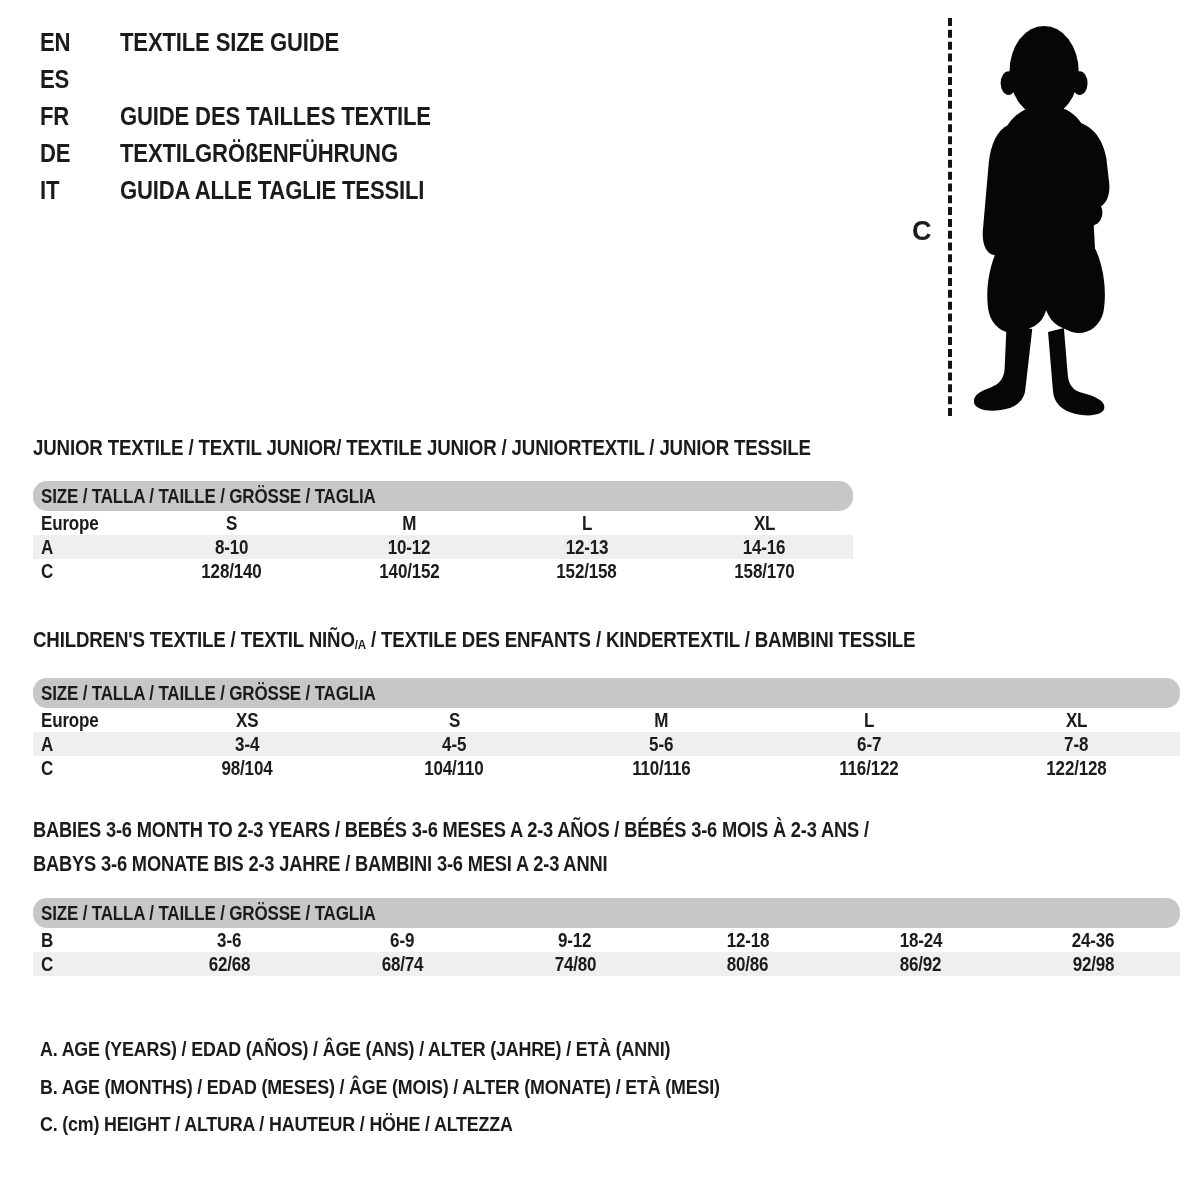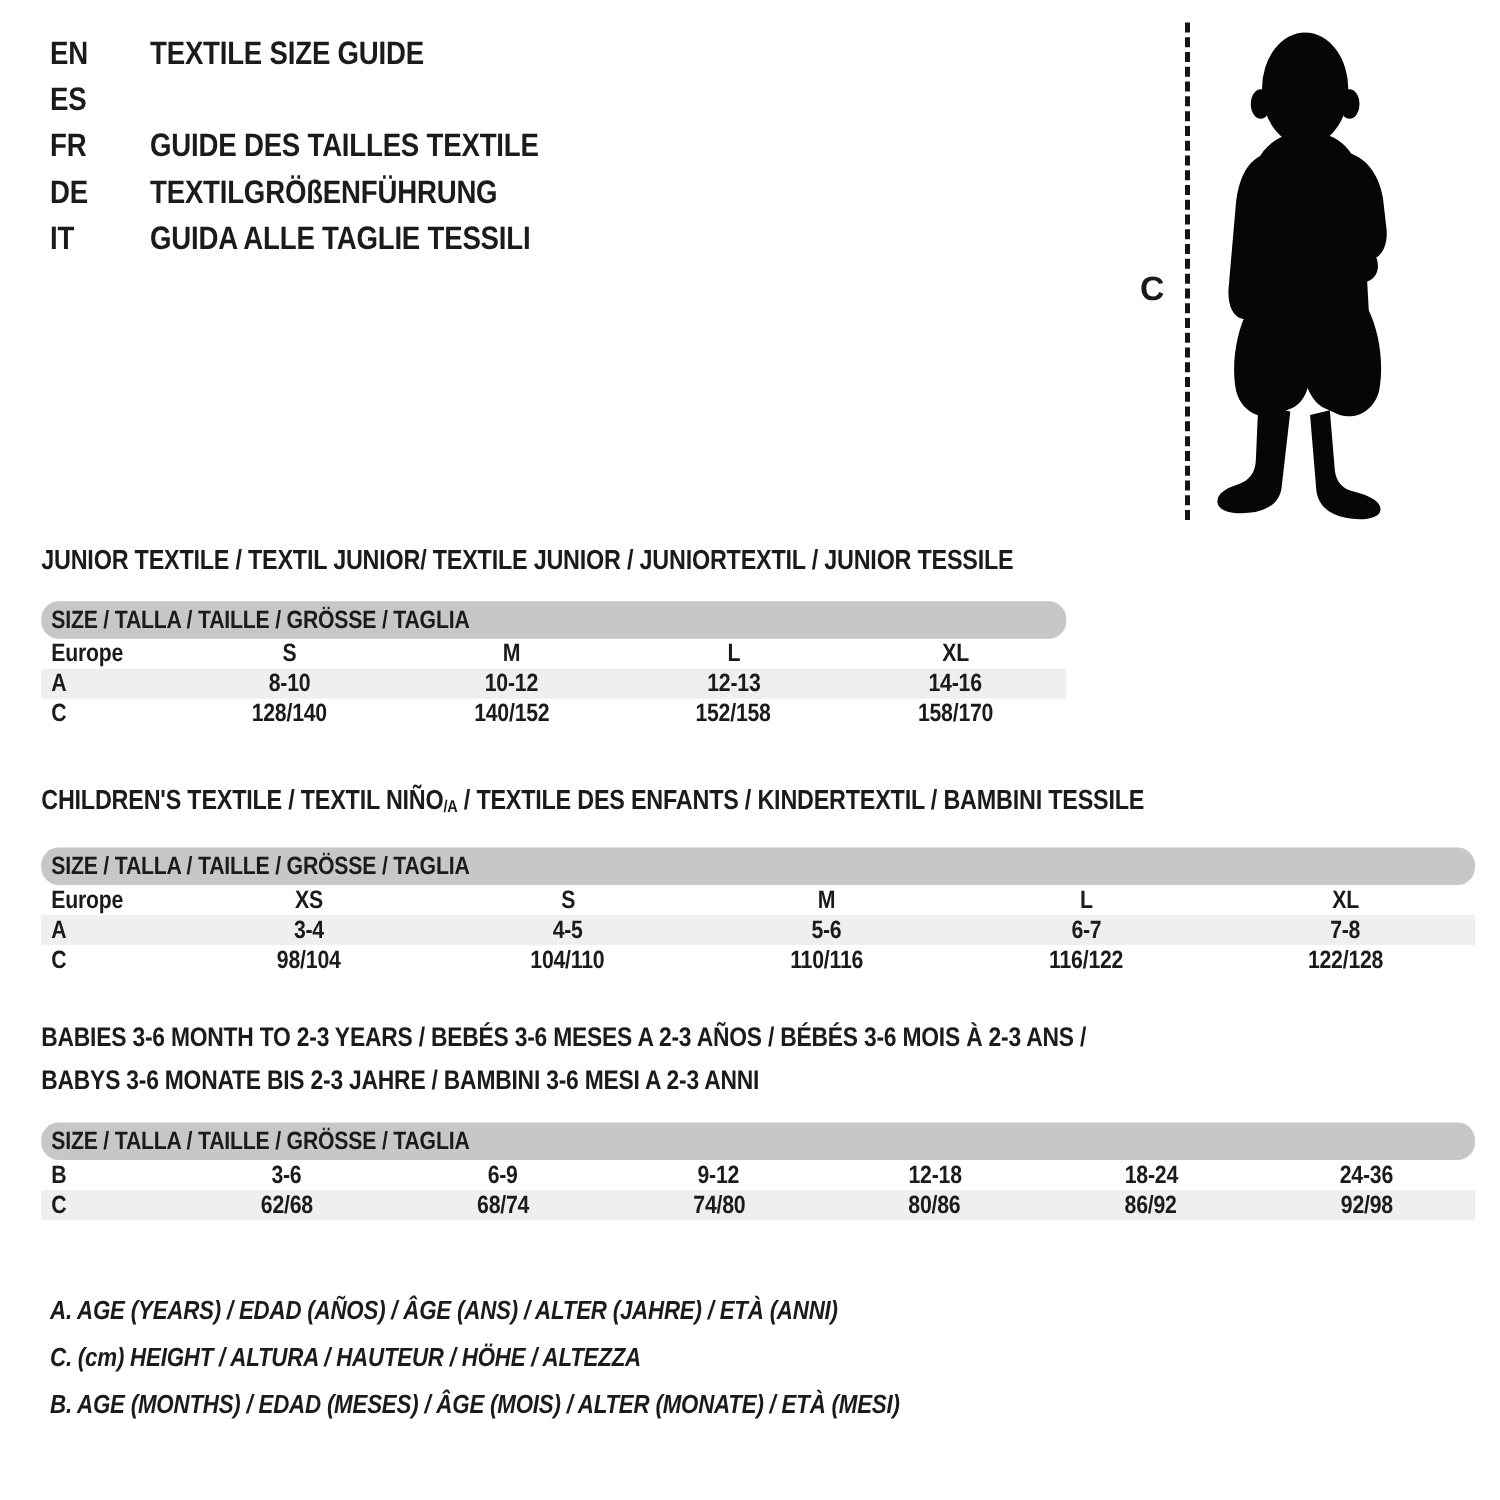--- a/index.html
+++ b/index.html
@@ -46,21 +46,21 @@
   .trow{display:flex;height:24px;align-items:center;font-size:20px;}
   .trow.shaded{background:var(--c-shade);}
   .tcell{box-sizing:border-box;}
   .tlabel{width:110px;padding-left:8px;}
   .tval{flex:1;display:flex;justify-content:center;}
 
   .sec-children{margin-top:45px;}
   .sec-babies{margin-top:33px;}
   .babies-head-gap{margin-top:17px;}
 
-  .legend{margin:54px 0 0 40px;font-style:italic;}
+  .legend{margin:54px 0 0 40px;}
   .legend-line{font-size:21px;line-height:37.5px;}
 </style>
 </head>
 <body>
 
 <div class="page">
 
   <div class="langs">
       <div class="lang-row">
         <span class="lang-code"><span class="cx">EN</span></span>
@@ -279,17 +279,17 @@
             <div class="tcell tval">
               <span class="cx center">92/98</span>
             </div>
           </div>
         </div>
     </div>
   </section>
 
   <footer class="legend">
       <div class="legend-line"><span class="cx">A. AGE (YEARS) / EDAD (AÑOS) / ÂGE (ANS) / ALTER (JAHRE) / ETÀ (ANNI)</span></div>
+      <div class="legend-line"><span class="cx">B. AGE (MONTHS) / EDAD (MESES) / ÂGE (MOIS) / ALTER (MONATE) / ETÀ (MESI)</span></div>
       <div class="legend-line"><span class="cx">C. (cm) HEIGHT / ALTURA / HAUTEUR / HÖHE / ALTEZZA</span></div>
-      <div class="legend-line"><span class="cx">B. AGE (MONTHS) / EDAD (MESES) / ÂGE (MOIS) / ALTER (MONATE) / ETÀ (MESI)</span></div>
     </footer>
 
 </div>
 
 </body></html>

